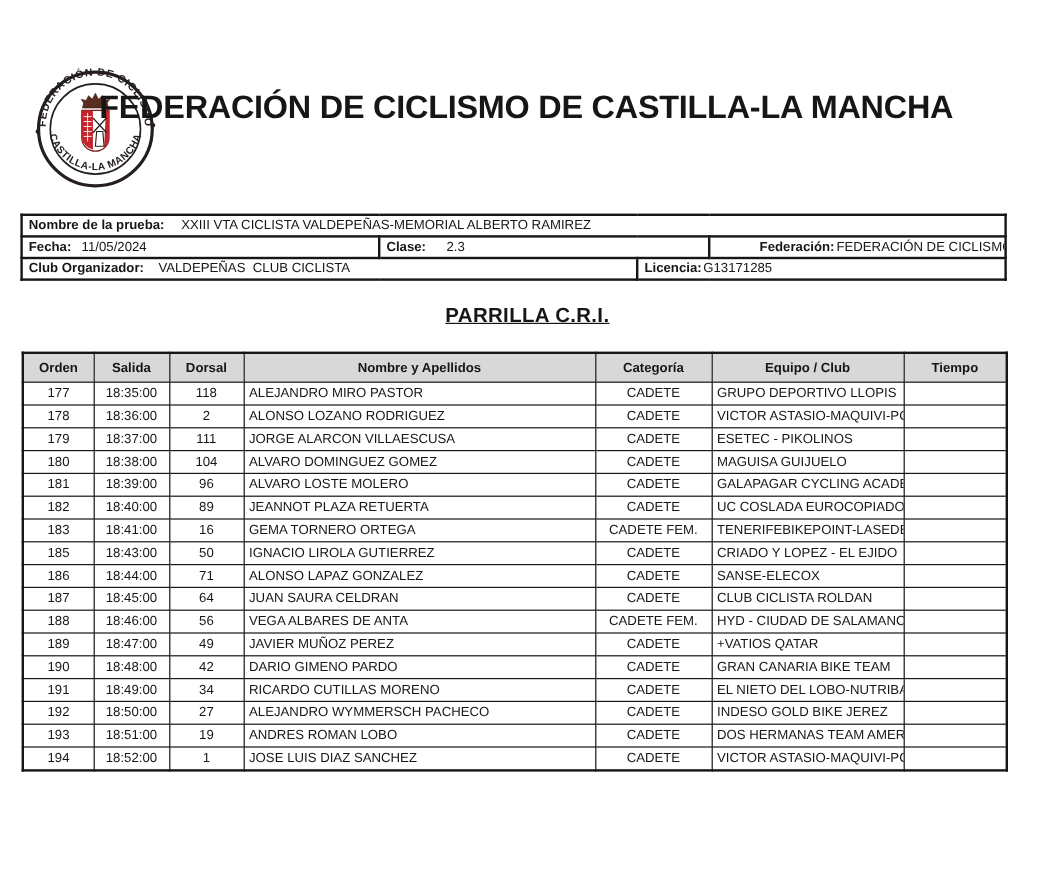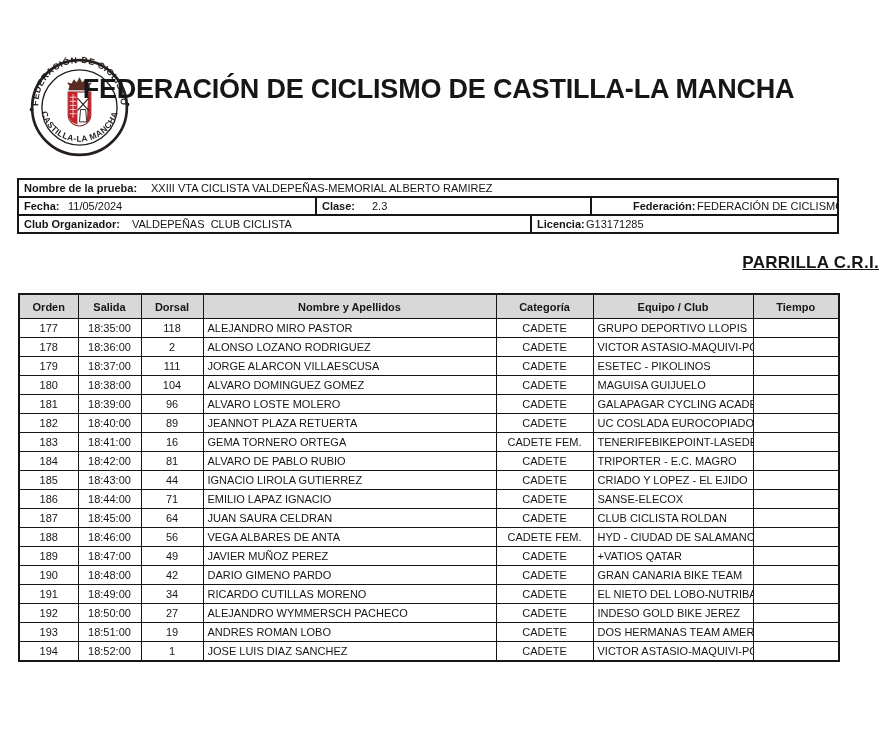--- a/index.html
+++ b/index.html
@@ -32,21 +32,21 @@
   .lbl{font-weight:bold;display:inline-block;}
   .lw-nombre{width:127px;}
   .lw-fecha{width:44px;}
   .lw-clase{width:50px;}
   .lw-fed{width:64px;margin-left:36px;}
   .lw-club{width:108px;}
   .lw-lic{width:49px;}
 
   
   .section-title{
-    position:absolute;left:0;right:6px;top:253px;text-align:right;
+    position:absolute;left:0;right:6px;top:253px;text-align:center;
     font-size:17px;font-weight:bold;text-decoration:underline;letter-spacing:0.3px;
   }
 
   
   .main-table{
     position:absolute;left:18px;top:293px;width:820px;
     border-collapse:collapse;table-layout:fixed;font-size:11px;
     border:2px solid #161616;
   }
   .main-table th{
@@ -213,42 +213,33 @@
         <tr>
         <td class="ac">183</td>
         <td class="ac">18:41:00</td>
         <td class="ac">16</td>
         <td class="al">GEMA TORNERO ORTEGA</td>
         <td class="ac">CADETE FEM.</td>
         <td class="al">TENERIFEBIKEPOINT-LASEDEBI</td>
         <td class="al"></td>
       </tr>
         <tr>
-        <td class="ac">184</td>
-        <td class="ac">18:42:00</td>
-        <td class="ac">81</td>
-        <td class="al">ALVARO DE PABLO RUBIO</td>
-        <td class="ac">CADETE</td>
-        <td class="al">TRIPORTER - E.C. MAGRO</td>
-        <td class="al"></td>
-      </tr>
-        <tr>
         <td class="ac">185</td>
         <td class="ac">18:43:00</td>
-        <td class="ac">44</td>
+        <td class="ac">50</td>
         <td class="al">IGNACIO LIROLA GUTIERREZ</td>
         <td class="ac">CADETE</td>
         <td class="al">CRIADO Y LOPEZ - EL EJIDO</td>
         <td class="al"></td>
       </tr>
         <tr>
         <td class="ac">186</td>
         <td class="ac">18:44:00</td>
         <td class="ac">71</td>
-        <td class="al">EMILIO LAPAZ IGNACIO</td>
+        <td class="al">ALONSO LAPAZ GONZALEZ</td>
         <td class="ac">CADETE</td>
         <td class="al">SANSE-ELECOX</td>
         <td class="al"></td>
       </tr>
         <tr>
         <td class="ac">187</td>
         <td class="ac">18:45:00</td>
         <td class="ac">64</td>
         <td class="al">JUAN SAURA CELDRAN</td>
         <td class="ac">CADETE</td>

